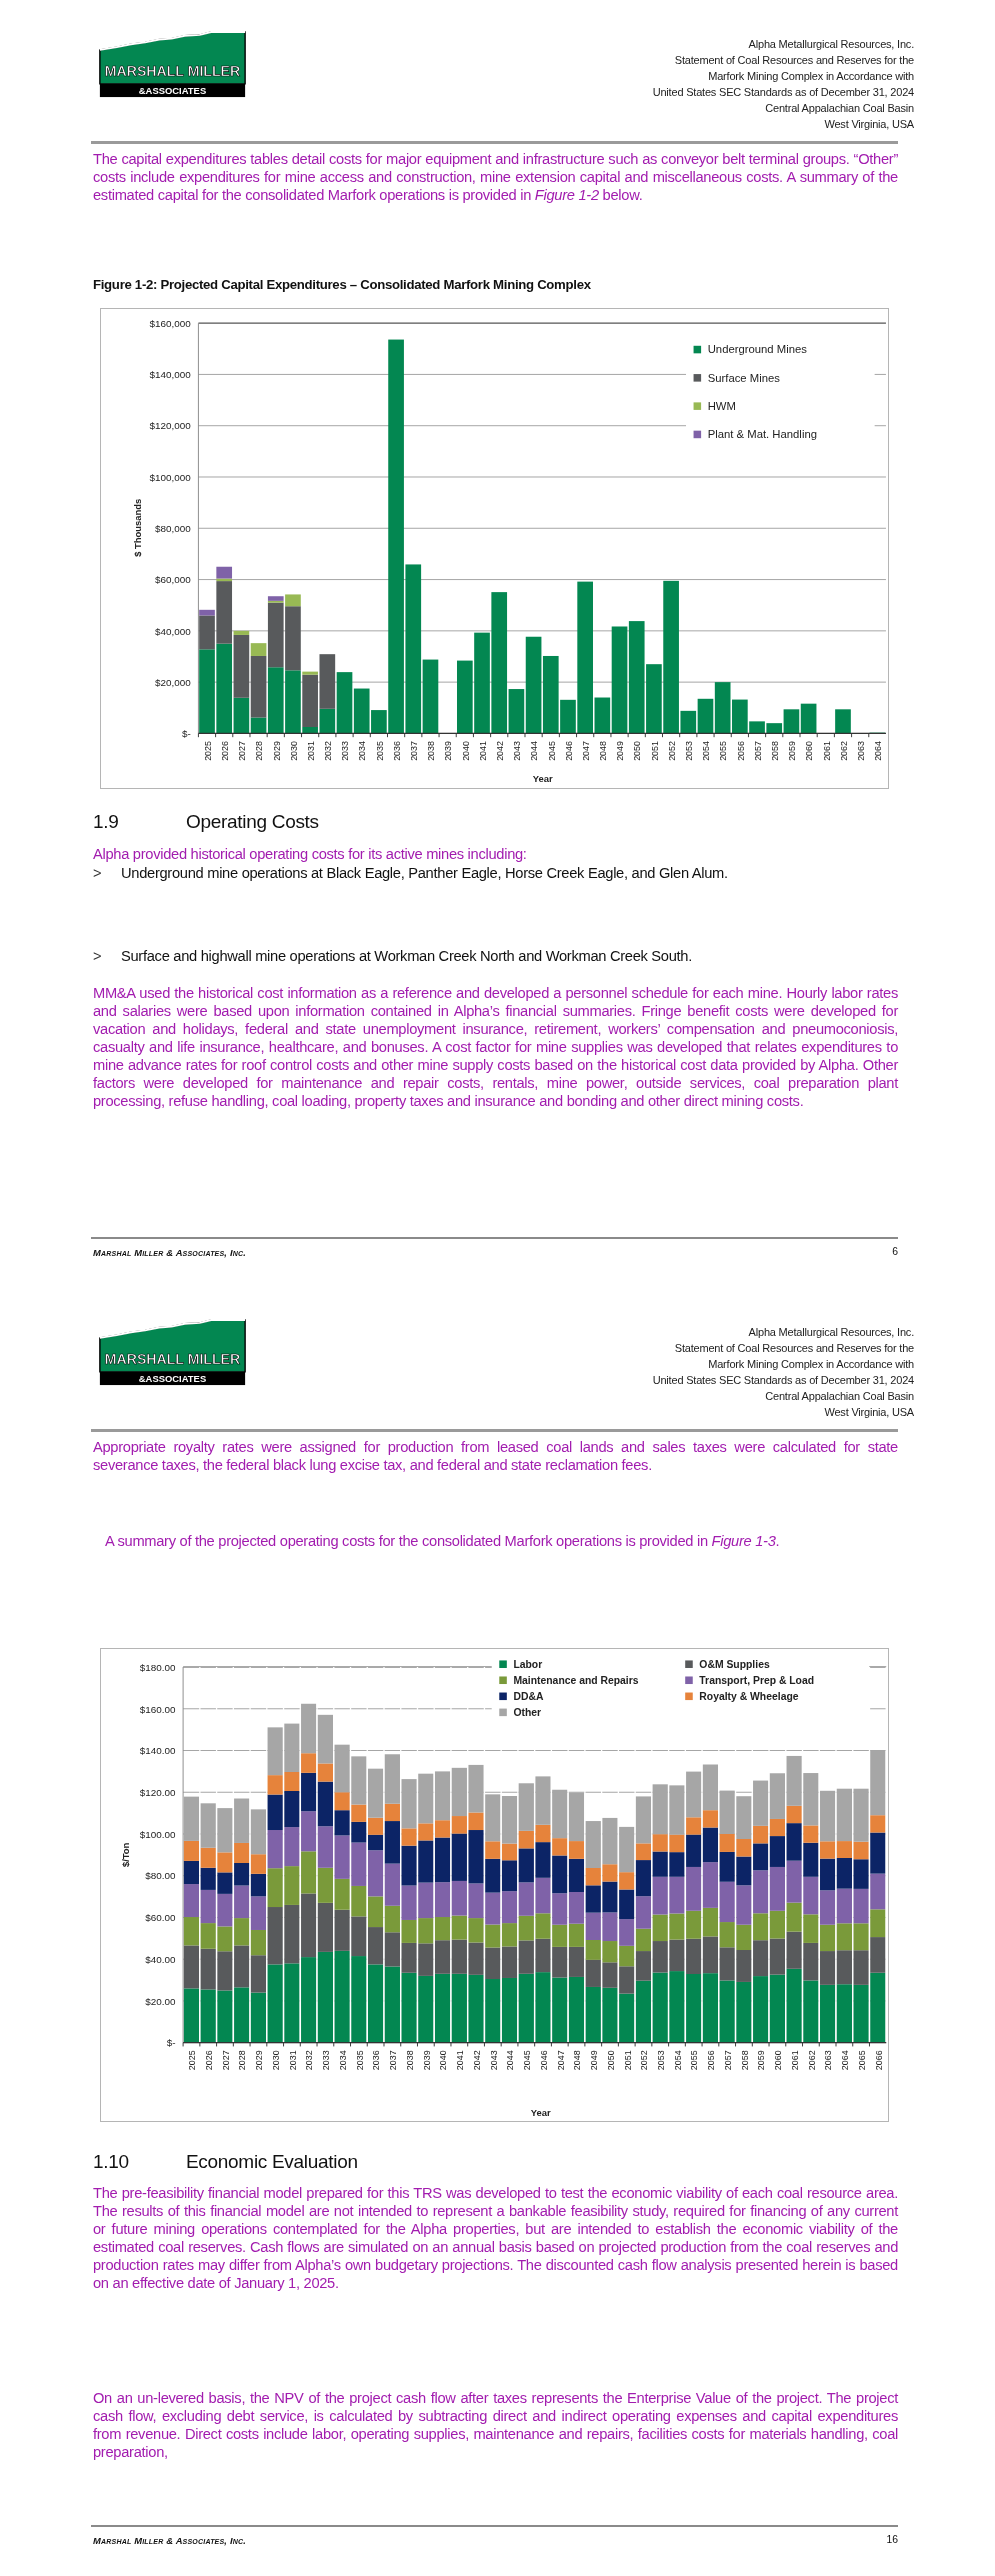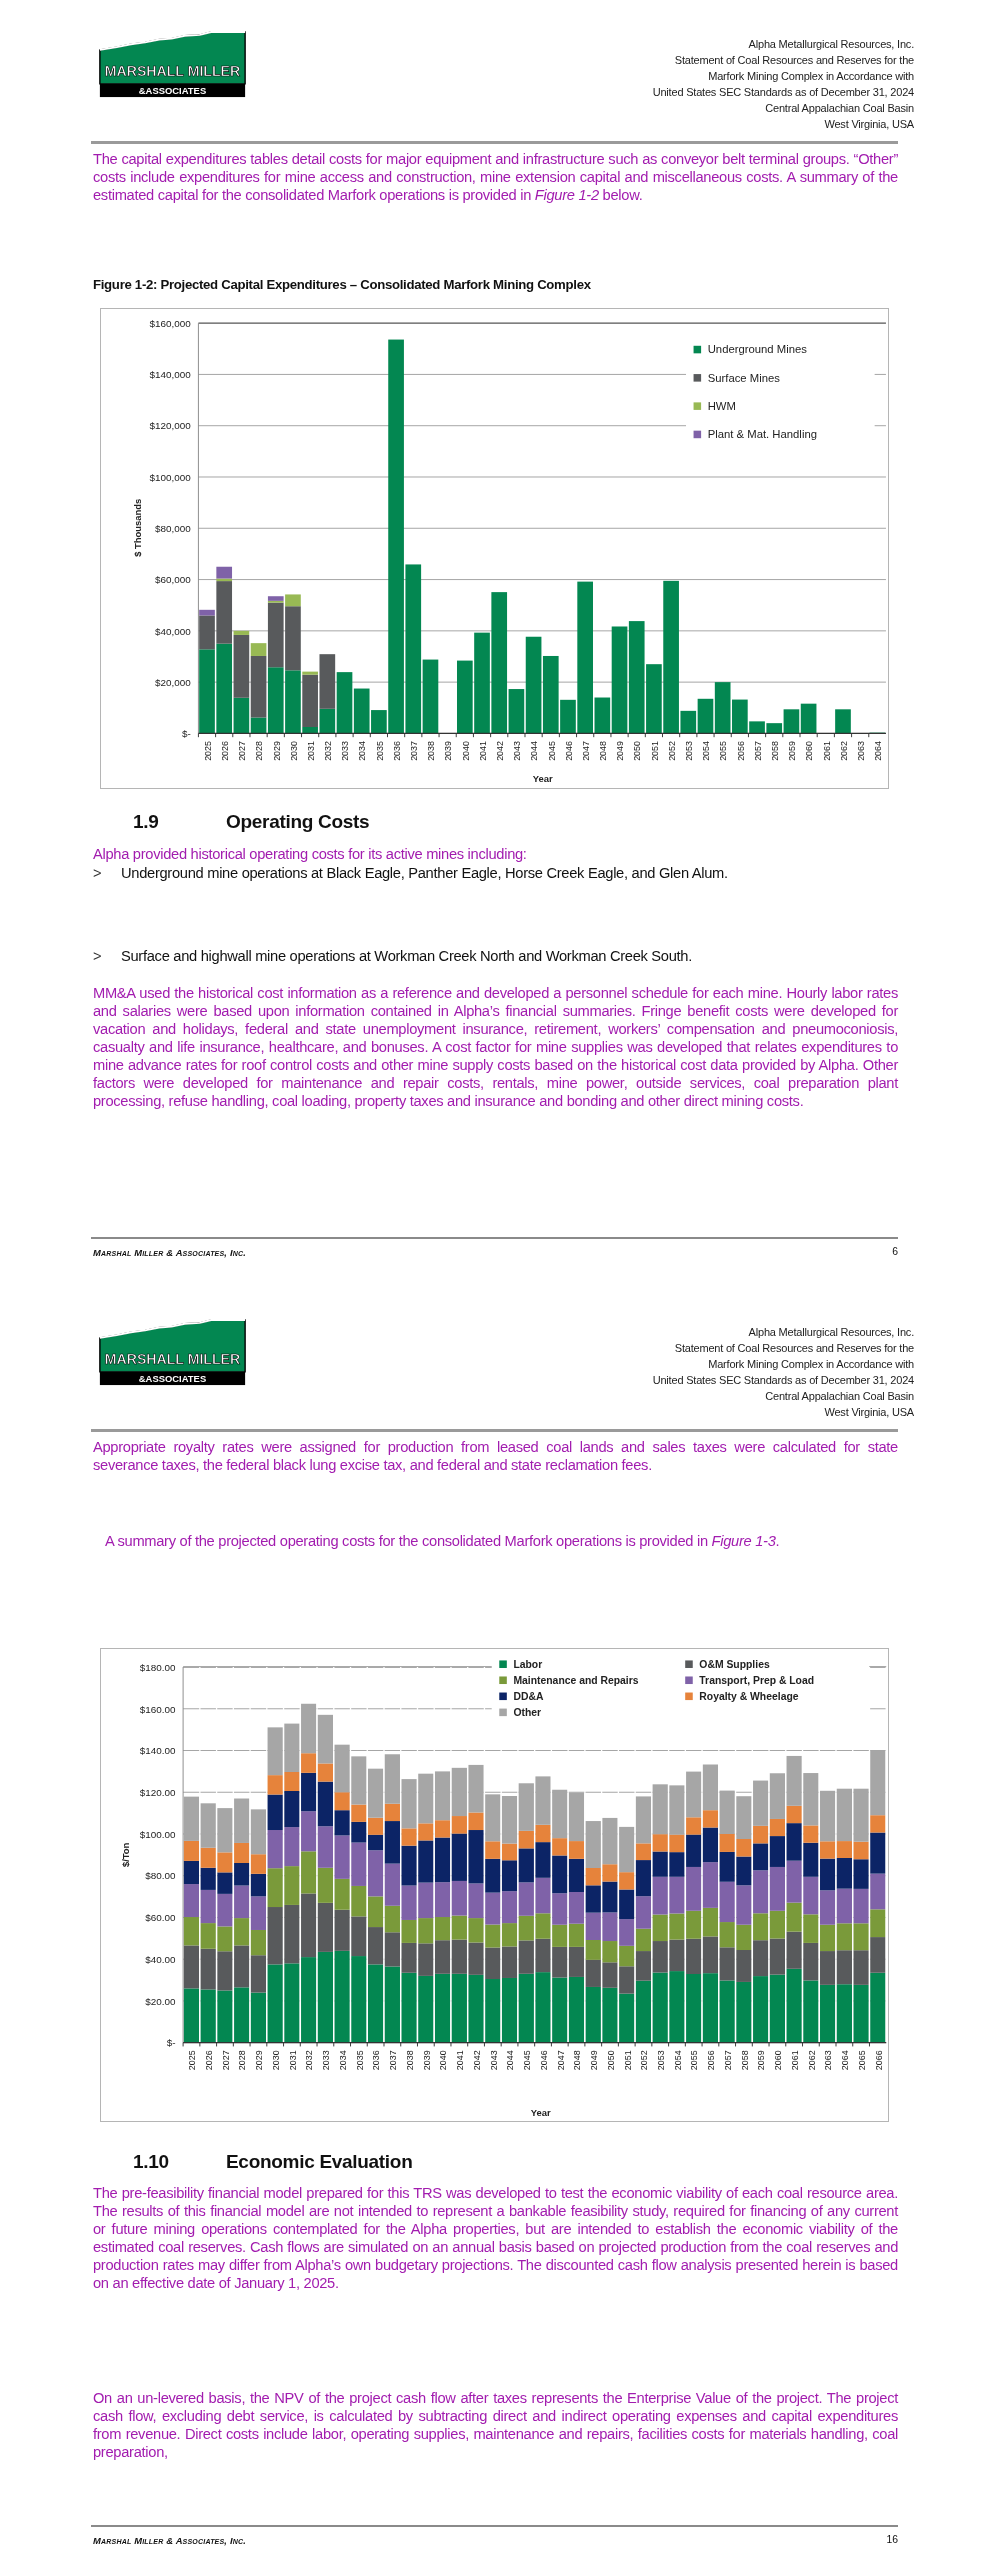--- a/index.html
+++ b/index.html
@@ -5,21 +5,21 @@
   * { box-sizing: border-box; margin: 0; padding: 0; }
   body { width: 995px; height: 2576px; background: #fff; font-family: "Liberation Sans", sans-serif; color: #111; position: relative; overflow: hidden; }
   .page { position: absolute; left: 0; width: 995px; }
   .logo { position: absolute; left: 98px; width: 149px; height: 68px; }
   .hdr-text { position: absolute; right: 81px; text-align: right; font-family: "Liberation Sans Narrow", "Liberation Sans", sans-serif; font-size: 11px; line-height: 16px; color: #222; letter-spacing: -0.2px; }
   .rule { position: absolute; left: 91px; width: 807px; height: 2.8px; background: #9a9a9a; }
   .rule.thin { height: 1.9px; background: #8a8a8a; }
   .body-text { position: absolute; left: 93px; width: 805px; font-size: 14.7px; line-height: 18px; text-align: justify; letter-spacing: -0.3px; color: #a21caf; }
   .body-text i { font-style: italic; }
   .fig-cap { position: absolute; left: 93px; width: 805px; text-align: left; font-weight: bold; font-size: 13.2px; letter-spacing: -0.3px; }
-  .h2 { position: absolute; left: 93px; font-weight: bold; font-size: 19px; letter-spacing: -0.3px; margin-left: 40px; }
+  .h2 { position: absolute; left: 93px; font-weight: normal; font-size: 19px; letter-spacing: -0.3px; }
   .h2 .num { display: inline-block; width: 93px; }
   .bullet { position: absolute; left: 93px; width: 805px; font-size: 14.7px; letter-spacing: -0.3px; }
   .bullet .mk { display: inline-block; width: 28px; color: #333; }
   .footer-l { position: absolute; left: 93px; font-style: italic; font-weight: bold; font-size: 9.4px; letter-spacing: 0.2px; font-variant: small-caps; }
   .footer-r { position: absolute; right: 97px; font-size: 10.4px; }
   .chart-box { position: absolute; border: 1.4px solid #b5b5b5; background: #fff; }
   svg text { font-family: "Liberation Sans", sans-serif; }
 </style>
 </head>
 <body>

